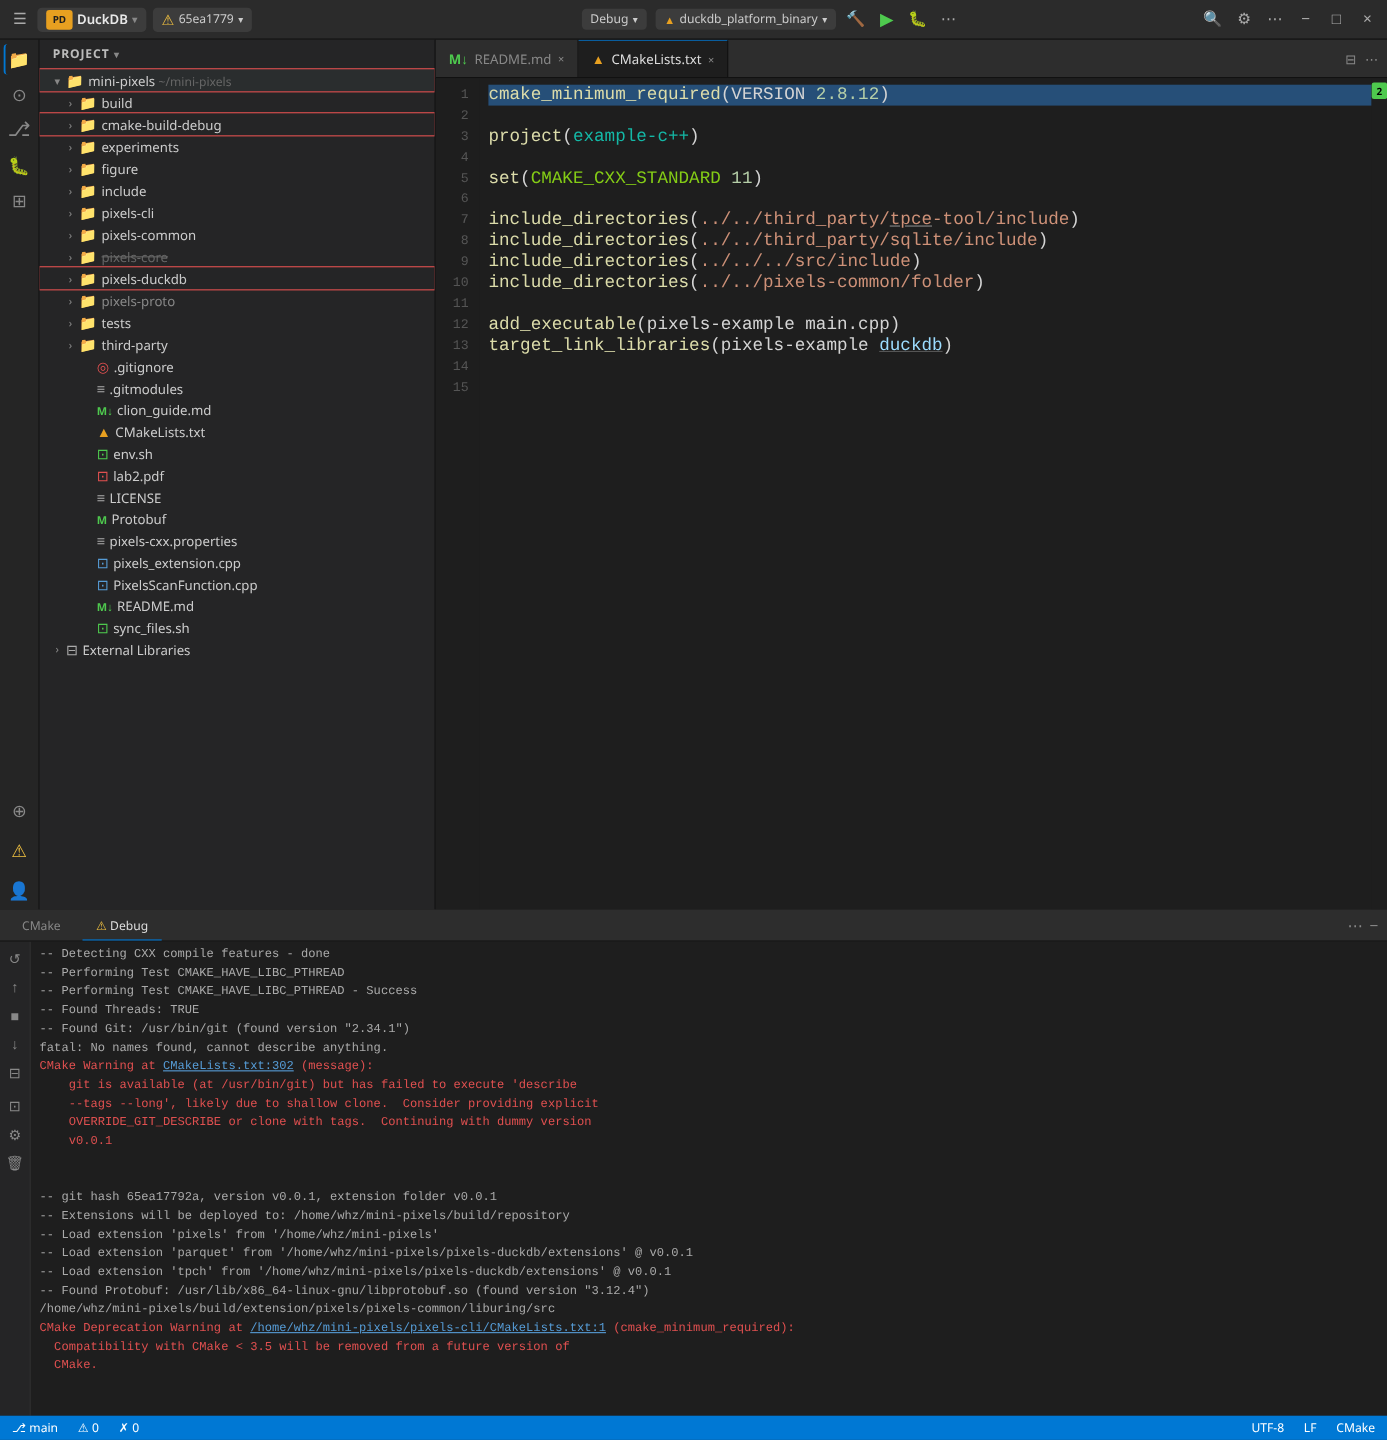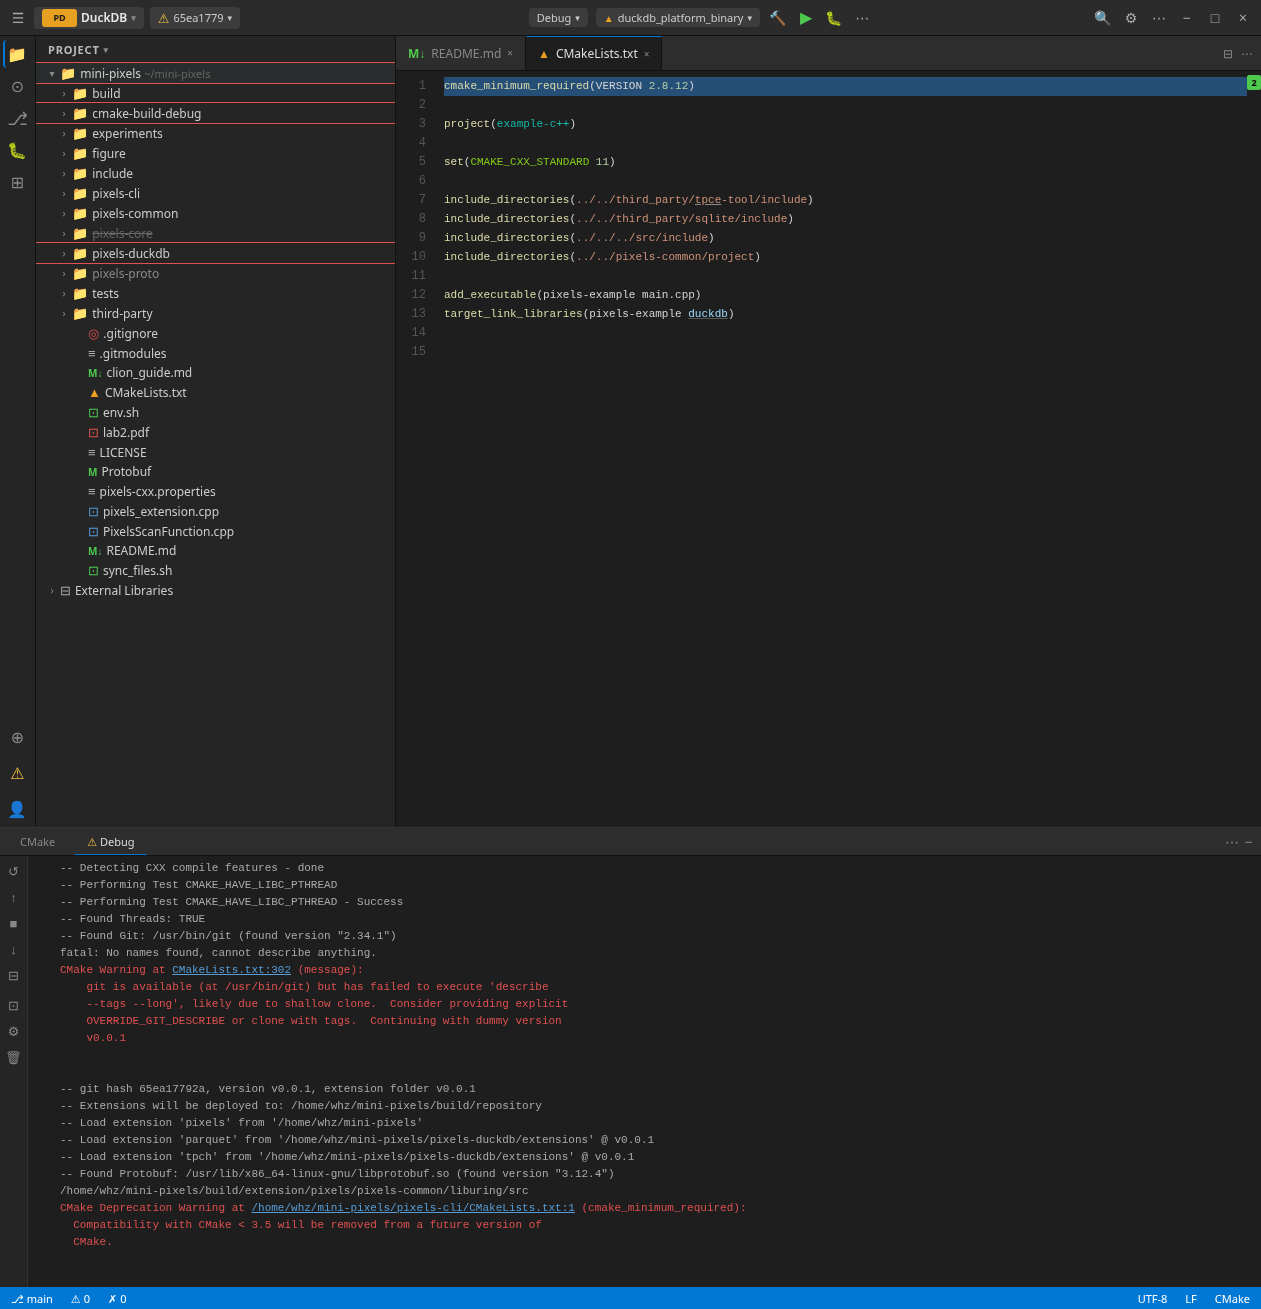--- a/index.html
+++ b/index.html
@@ -50,21 +50,21 @@
       width: 20px; height: 20px;
       display: flex; align-items: center; justify-content: center;
       cursor: pointer; color: #aaa; font-size: 14px; border-radius: 3px;
     }
     .tb-brand {
       display: flex; align-items: center; gap: 4px;
       background: #3c3c3c; border-radius: 4px; padding: 2px 8px; cursor: pointer;
       font-size: 12px; font-weight: 600; color: #e8e8e8;
     }
     .tb-brand .brand-icon {
-      width: 35px; height: 18px; background: #e8a020; border-radius: 3px;
+      width: 24px; height: 18px; background: #e8a020; border-radius: 3px;
       display: flex; align-items: center; justify-content: center;
       font-size: 9px; font-weight: 700; color: #1e1e1e;
     }
     .tb-git {
       display: flex; align-items: center; gap: 4px;
       background: #3c3c3c; border-radius: 4px; padding: 2px 8px; cursor: pointer;
       font-size: 11px; color: #ccc;
     }
     .git-warning { color: #f0c040; font-size: 13px; }
     .tb-debug {
@@ -219,21 +219,21 @@
       line-height: 19px;
       padding: 6px 0;
       text-align: right;
       padding-right: 10px;
       flex-shrink: 0;
       user-select: none;
     }
     .code-area {
       flex: 1;
       font-family: 'Consolas', 'Courier New', monospace;
-      font-size: 11px;
+      font-size: 16px;
       line-height: 19px;
       padding: 6px 0 6px 8px;
       overflow: auto;
       color: #d4d4d4;
     }
     .code-line {
       white-space: pre;
       min-height: 19px;
     }
     .num { color: #b5cea8; }
@@ -307,21 +307,20 @@
       font-family: 'Consolas', 'Courier New', monospace;
       font-size: 11px;
       line-height: 17px;
       padding: 4px 8px;
       color: #aaa;
       background: #1e1e1e;
     }
     .panel-content .output-line {
       white-space: pre-wrap;
       word-break: break-all;
-      margin-left: 24px;
     }
     .panel-content .warn-text { color: #e05050; }
     .panel-content .link-text { color: #569cd6; text-decoration: underline; cursor: pointer; }
     .panel-content .info { color: #aaa; }
 
     
     .panel-toolbar {
       display: flex;
       flex-direction: column;
       align-items: center;
@@ -641,21 +640,21 @@
       <div class="code-area">
         <div class="code-line"><span style="background:#264f78;display:inline-block;width:100%;min-width:600px"><span class="cmake-fn">cmake_minimum_required</span><span class="paren">(</span><span style="color:#d4d4d4">VERSION </span><span class="num">2.8.12</span><span class="paren">)</span></span></div>
         <div class="code-line"> </div>
         <div class="code-line"><span class="cmake-fn">project</span><span class="paren">(</span><span style="color:#14b8a6">example-c++</span><span class="paren">)</span></div>
         <div class="code-line"> </div>
         <div class="code-line"><span class="cmake-fn">set</span><span class="paren">(</span><span style="color:#84cc16">CMAKE_CXX_STANDARD </span><span class="num">11</span><span class="paren">)</span></div>
         <div class="code-line"> </div>
         <div class="code-line"><span class="cmake-fn">include_directories</span><span class="paren">(</span><span class="cmake-path">../../third_party/<span style="text-decoration:underline;text-decoration-color:#888">tpce</span>-tool/include</span><span class="paren">)</span></div>
         <div class="code-line"><span class="cmake-fn">include_directories</span><span class="paren">(</span><span class="cmake-path">../../third_party/sqlite/include</span><span class="paren">)</span></div>
         <div class="code-line"><span class="cmake-fn">include_directories</span><span class="paren">(</span><span class="cmake-path">../../../src/include</span><span class="paren">)</span></div>
-        <div class="code-line"><span class="cmake-fn">include_directories</span><span class="paren">(</span><span class="cmake-path">../../pixels-common/project</span><span class="paren">)</span></div>
+        <div class="code-line"><span class="cmake-fn">include_directories</span><span class="paren">(</span><span class="cmake-path">../../pixels-common/folder</span><span class="paren">)</span></div>
         <div class="code-line"> </div>
         <div class="code-line"><span class="cmake-fn">add_executable</span><span class="paren">(</span><span style="color:#d4d4d4">pixels-example main.cpp</span><span class="paren">)</span></div>
         <div class="code-line"><span class="cmake-fn">target_link_libraries</span><span class="paren">(</span><span style="color:#d4d4d4">pixels-example </span><span class="cmake-target">duckdb</span><span class="paren">)</span></div>
         <div class="code-line"> </div>
       </div>
       <div class="editor-gutter">
         <div class="gutter-badge">2</div>
       </div>
     </div>
   </div>

